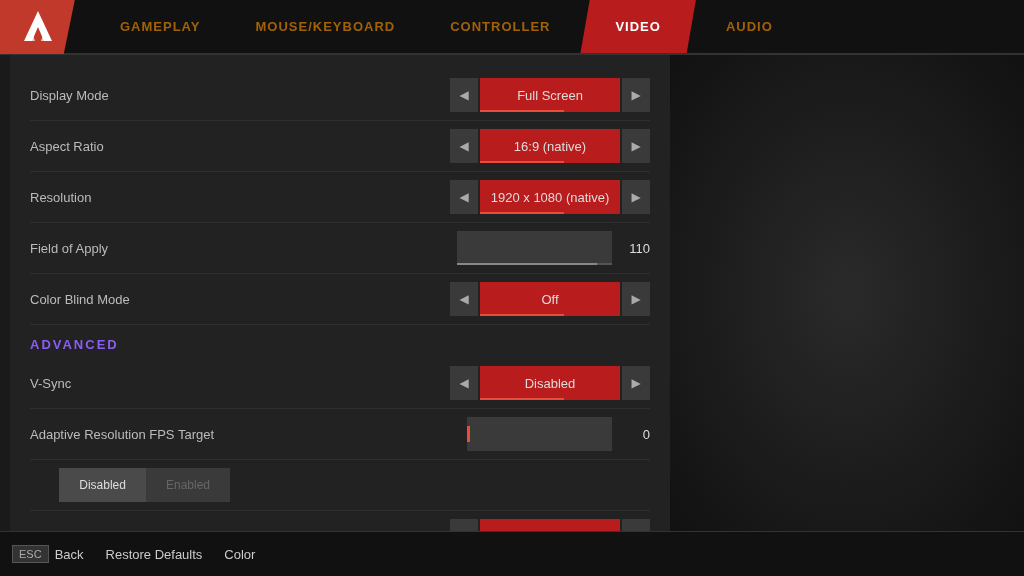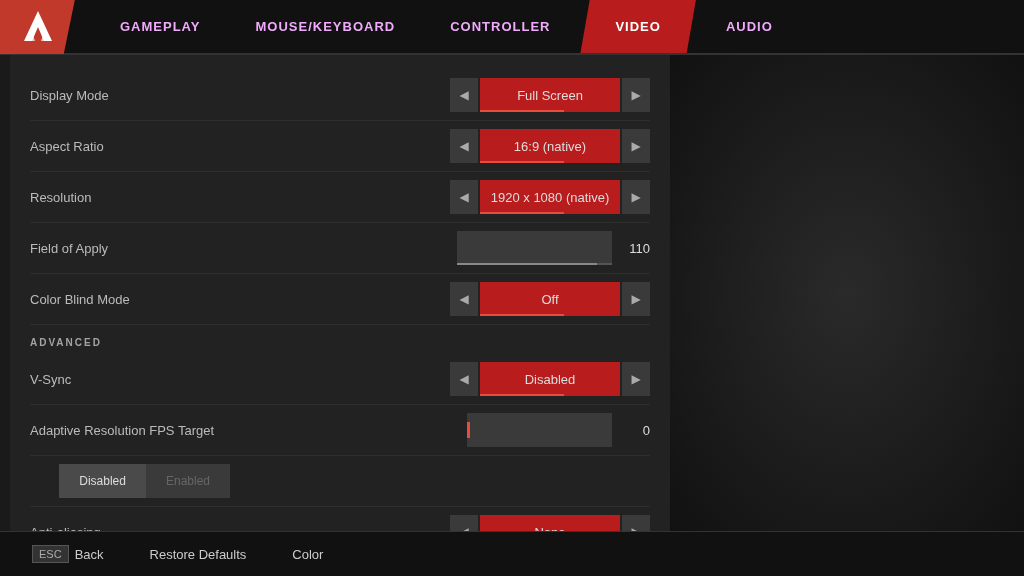--- a/index.html
+++ b/index.html
@@ -46,21 +46,21 @@
     }
     .nav-tab {
       padding: 0 25px;
       height: 100%;
       display: flex;
       align-items: center;
       justify-content: center;
       font-size: 13px;
       font-weight: bold;
       letter-spacing: 1px;
-      color: #f0abfc;
+      color: #a16207;
       cursor: pointer;
       text-transform: uppercase;
       position: relative;
     }
     
     .nav-tab.active-video {
       color: #fff;
       background: #b91c1c;
       clip-path: polygon(8% 0, 100% 0, 92% 100%, 0 100%);
       padding: 0 35px;
@@ -183,24 +183,24 @@
     .slider-value {
       font-size: 13px;
       color: #ddd;
       min-width: 30px;
       text-align: right;
     }
 
     
     .section-header {
       padding: 12px 0 6px 0;
-      font-size: 10px;
+      font-size: 13px;
       font-weight: bold;
       letter-spacing: 2px;
-      color: #a3a3a3;
+      color: #8b5cf6;
     }
 
     
     .toggle-control {
       display: flex;
       align-items: center;
       min-width: 200px;
       justify-content: flex-end;
     }
     .toggle-btn {
@@ -245,22 +245,22 @@
       background: #e74c3c;
     }
 
     
     .bottom-bar {
       height: 45px;
       background: #111;
       border-top: 1px solid #333;
       display: flex;
       align-items: center;
-      padding: 0 32px;
-      gap: 46px;
+      padding: 0 12px;
+      gap: 22px;
     }
     .bottom-btn {
       font-size: 13px;
       color: #ccc;
       cursor: pointer;
       display: flex;
       align-items: center;
       gap: 6px;
     }
     .esc-key {

